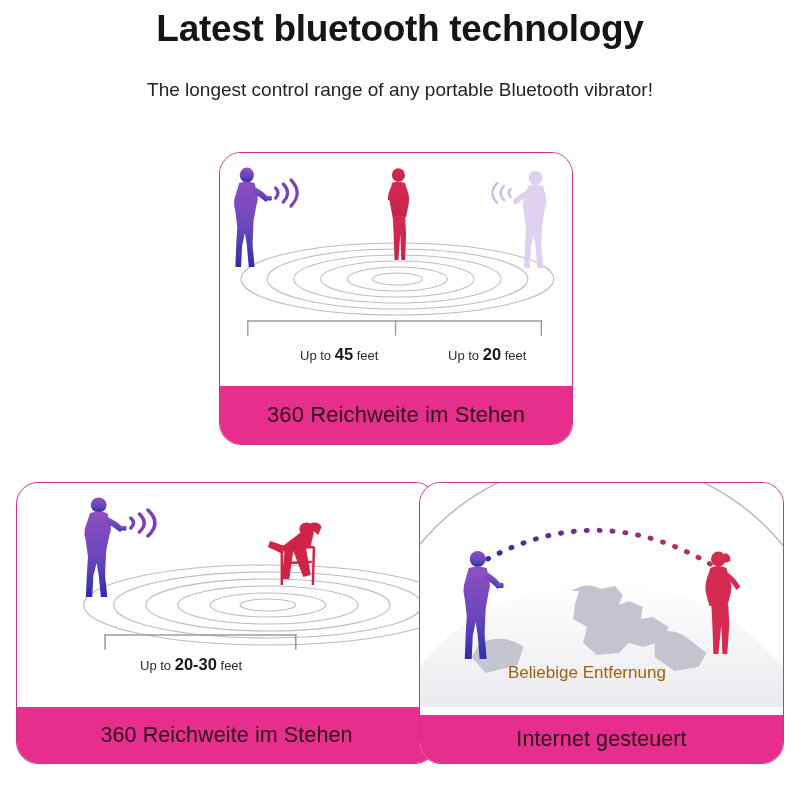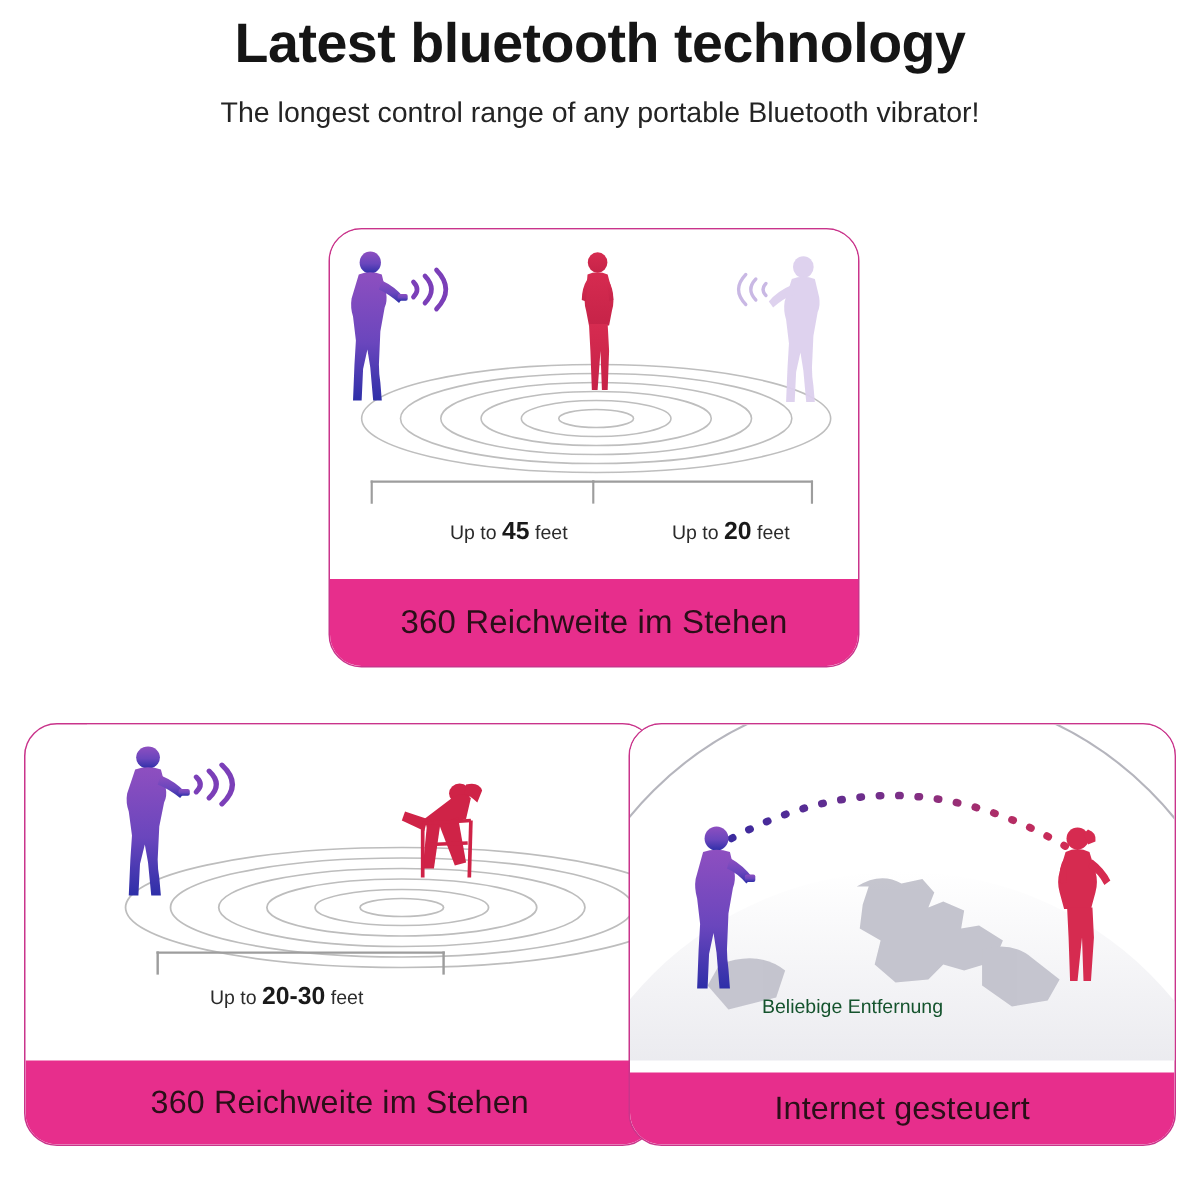--- a/index.html
+++ b/index.html
@@ -26,21 +26,21 @@
   #page-title {
     margin: 0;
     padding-top: 8px;
     font-size: 37px;
     font-weight: bold;
     letter-spacing: -0.3px;
     color: #151515;
     line-height: 1.15;
   }
   #page-subtitle {
-    margin: 0;
+    margin: 14px;
     padding-top: 14px;
     font-size: 19px;
     font-weight: normal;
     color: #242424;
   }
 
   
   .card {
     position: absolute;
     box-sizing: border-box;
@@ -88,22 +88,22 @@
     white-space: nowrap;
     font-family: "Liberation Sans", sans-serif;
   }
   .dist-label .num {
     font-size: 16.5px;
     font-weight: bold;
     color: #1a1a1a;
   }
   .globe-label {
     position: absolute;
-    font-size: 13px;
-    color: #14532d;
+    font-size: 17px;
+    color: #a16207;
     white-space: nowrap;
   }
 </style>
 </head>
 <body>
 
 <div id="header">
   <h1 id="page-title">Latest bluetooth technology</h1>
   <p id="page-subtitle">The longest control range of any portable Bluetooth vibrator!</p>
 </div>

